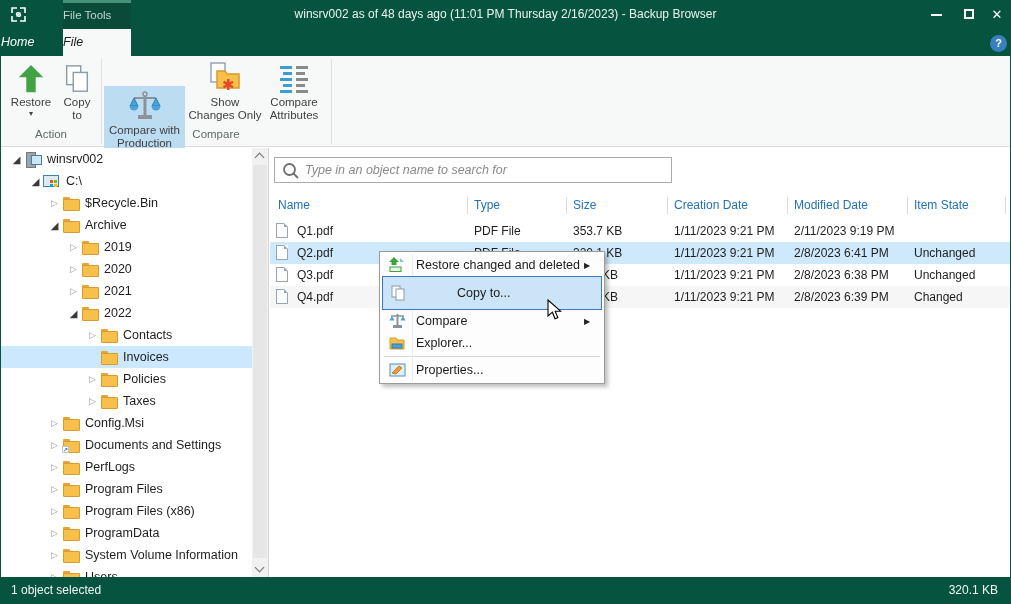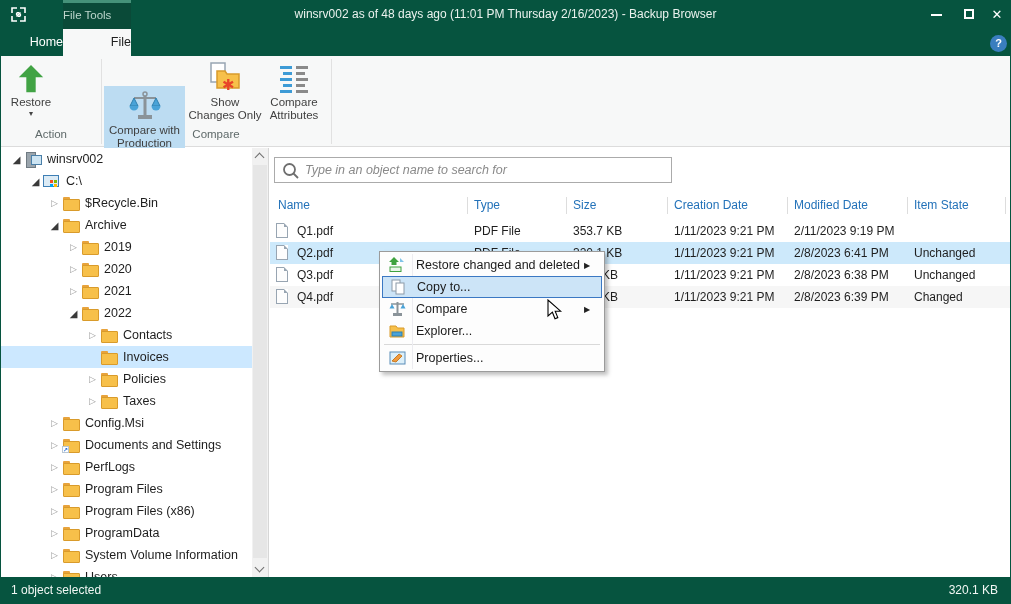--- a/index.html
+++ b/index.html
@@ -13,21 +13,21 @@
   .filetools-tab { position:absolute; left:62px; top:0; width:68px; height:29px; background:#0A4A38; border-top:3px solid #459279; color:#BCD6CC; font-size:11.5px; text-align:left; line-height:24px; }
   .title-text { position:absolute; left:140px; right:140px; top:0; height:29px; line-height:29px; text-align:center; color:#EAF2EE; font-size:12px; white-space:nowrap; }
   .win-btn { position:absolute; top:0; width:30px; height:29px; color:#fff; text-align:center; }
   .btn-min  { left:920px; } .btn-max { left:953px; } .btn-close { left:981px; }
   .glyph-min { display:inline-block; width:11px; height:2px; background:#fff; margin-top:14px; }
   .glyph-max { display:inline-block; width:10px; height:10px; border:2px solid #fff; margin-top:9px; }
   .glyph-close { font-size:13px; line-height:29px; font-weight:bold; }
 
   
   .tabrow { position:absolute; left:0; top:29px; right:0; height:27px; background:#06543F; }
-  .tab { position:absolute; top:0; height:27px; line-height:27px; text-align:right; font-size:12.5px; }
+  .tab { position:absolute; top:0; height:27px; line-height:27px; text-align:left; font-size:12.5px;font-style:italic; }
   .tab-home { left:0; width:62px; color:#fff; }
   .tab-file { left:62px; width:68px; background:#F7F8F8; color:#202020; }
   .help-btn { position:absolute; left:989px; top:6px; width:17px; height:17px; border-radius:50%; background:#3A7EBF; color:#fff; font-size:11px; font-weight:bold; text-align:center; line-height:17px; }
 
   
   .ribbon { position:absolute; left:0; top:56px; right:0; height:91px; background:#F7F8F8; border-bottom:1px solid #DCDCDC; }
   .rb { position:absolute; top:2px; height:66px; text-align:center; font-size:11.5px; color:#3F3F3F; line-height:13px; }
   .rb .ric { height:38px; display:flex; align-items:center; justify-content:center; padding-top:3px; }
   .rb.hl { background:#BCDCF2; }
   .rb-restore { left:6px;  width:48px; }
@@ -85,21 +85,21 @@
   .file-row.sel { background:#CDE9FB; }
   .cell { position:absolute; top:4px; font-size:12px; white-space:nowrap; }
   .ficon { position:absolute; left:6px; top:3px; width:12px; height:15px; background:#FDFDFD; border:1px solid #98A5B2; }
   .ficon::after { content:""; position:absolute; right:-1px; top:-1px; width:0; height:0; border-left:4px solid #98A5B2; border-top:4px solid #fff; }
 
   
   .ctxmenu { position:absolute; left:378px; top:251px; width:226px; background:#FDFDFD; border:1px solid #9B9B9B; box-shadow:3px 3px 4px rgba(0,0,0,0.25); padding:2px; z-index:50; }
   .gutterline { position:absolute; left:32px; top:2px; bottom:2px; width:1px; background:#ECECF0; }
   .menu-item { position:relative; height:22px; display:flex; align-items:center; font-size:12.5px; color:#1b1b1b; }
   .menu-item.bold { font-weight:normal; }
-  .menu-item.hilite { background:#CCE4F7; border:1px solid #3B78C3; height:22px; }
+  .menu-item.hilite { background:#CCE4F7; border:1px solid #3B78C3; height:34px;gap:40px; }
   .mi-icon { width:30px; flex:0 0 30px; display:flex; justify-content:center; align-items:center; }
   .mi-label { flex:1; padding-left:4px; }
   .mi-arrow { width:18px; flex:0 0 18px; font-size:8px; color:#222; }
   .menu-sep { height:1px; background:#D9D9D9; margin:2px 2px; }
 
   
   .statusbar { position:absolute; left:0; top:577px; right:0; height:27px; background:#06543F; color:#F2F7F4; font-size:12px; }
   .sb-left { position:absolute; left:10px; top:0; line-height:27px; }
   .sb-right { position:absolute; right:12px; top:0; line-height:27px; }
 
@@ -137,20 +137,30 @@
 
   <div class="ribbon">
     <div class="rb rb-restore">
       <div class="ric">
         <svg width="30" height="32" viewBox="0 0 32 32">
             <polygon points="16,1 29,14 21,14 21,30 11,30 11,14 3,14" fill="#41A344"></polygon>
           </svg>
       </div>
       <div>Restore</div>
       <div class="drop-caret">▾</div>
+    </div>
+    <div class="rb rb-copy">
+      <div class="ric">
+        <svg width="30" height="32" viewBox="0 0 32 32">
+          <rect x="5" y="2" width="15" height="20" fill="#fff" stroke="#8C9AA8" stroke-width="1.5"></rect>
+          <rect x="12" y="9" width="15" height="20" fill="#fff" stroke="#8C9AA8" stroke-width="1.5"></rect>
+        </svg>
+      </div>
+      <div>Copy</div>
+      <div>to</div>
     </div>
     <div class="rb rb-cwp hl">
       <div class="ric">
         <svg width="34" height="34" viewBox="0 0 34 34">
           <circle cx="17" cy="4" r="2" fill="none" stroke="#8A9399" stroke-width="1.5"></circle>
           <line x1="17" y1="6" x2="17" y2="25" stroke="#8A9399" stroke-width="3"></line>
           <line x1="6" y1="8" x2="28" y2="8" stroke="#8A9399" stroke-width="2"></line>
           <path d="M2 16 L10 16 L6 8 Z" fill="#4AA3D8" stroke="#2F7FAE"></path>
           <path d="M24 16 L32 16 L28 8 Z" fill="#4AA3D8" stroke="#2F7FAE"></path>
           <path d="M1.5 16 a4.5 4.5 0 0 0 9 0 Z" fill="#4AA3D8"></path>

